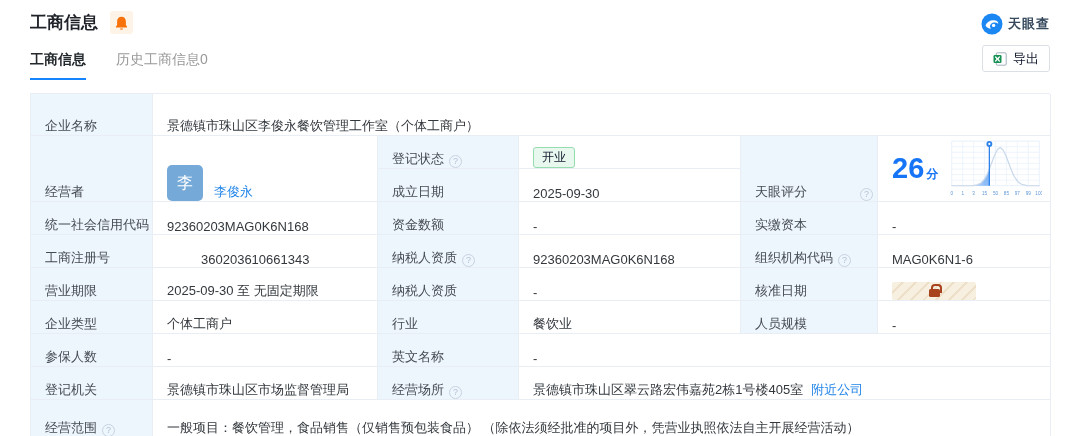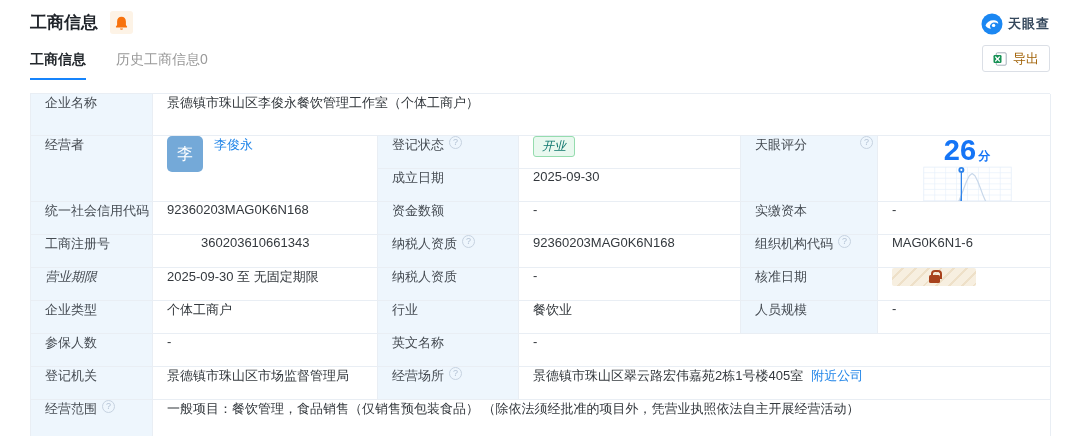--- a/index.html
+++ b/index.html
@@ -17,45 +17,45 @@
   .sec-title { font-size:17px; font-weight:bold; color:#1f2329; }
   .bell-box { width:23px; height:23px; border-radius:3px; background:#fdf3e6; display:flex; align-items:center; justify-content:center; cursor:pointer; }
   .logo-wrap { display:flex; align-items:center; gap:5px; padding-top:2px; }
   .logo-text { font-size:13px; font-weight:bold; color:#35485c; letter-spacing:1px; }
 
   
   .tab-bar { display:flex; align-items:center; gap:30px; padding:0 30px; margin-top:14px; height:32px; position:relative; }
   .tab { font-size:14px; color:#999; cursor:pointer; padding-bottom:9px; border-bottom:2.5px solid transparent; }
   .tab.active { color:#23282d; font-weight:bold; border-bottom-color:#1684fc; }
   .export-btn { position:absolute; right:30px; top:-4px; height:27px; padding:0 10px; border:1px solid #dbdfe6; border-radius:3px;
-    background:#fff; display:flex; align-items:center; gap:6px; font-size:13px; color:#a16207; cursor:pointer; }
+    background:#fff; display:flex; align-items:center; gap:6px; font-size:13px; color:#0f172a; cursor:pointer; }
 
   
   .info-table {
     margin:12px 30px 0 30px; width:1020px;
     display:grid;
     grid-template-columns:122px 225px 141px 222px 137px 173px;
     grid-template-rows:42px 33px 33px 33px 33px 33px 33px 33px 33px 38px;
     border-top:1px solid #e9eef4; border-left:1px solid #e9eef4;
   }
-  .cell { border-right:1px solid #e9eef4; border-bottom:1px solid #e9eef4; display:flex; align-items:flex-start; padding:0 14px; overflow:hidden; white-space:nowrap; }
+  .cell { border-right:1px solid #e9eef4; border-bottom:1px solid #e9eef4; display:flex; align-items:flex-end; padding:0 14px; overflow:hidden; white-space:nowrap; }
   .lab { background:#eef6fd; color:#454b52; }
   .val { background:#fff; color:#33383d; }
 
   .help-icon { width:13px; height:13px; margin-left:5px; border-radius:50%; border:1px solid #c6d2e0; color:#b3c2d4;
     font-size:9px; line-height:11px; text-align:center; flex:0 0 auto; cursor:pointer; }
   .help-icon::after { content:"?"; }
 
   a.blue-link { color:#2386e8; text-decoration:none; cursor:pointer; }
 
   .avatar { width:36px; height:36px; border-radius:5px; background:#74a9d8; color:#fff; font-size:16px;
     display:flex; align-items:center; justify-content:center; margin-right:11px; cursor:pointer; flex:0 0 auto; }
 
-  .badge-open { display:inline-block; padding:2px 8px; font-size:12px; color:#0f766e; background:#e9f8ef;
-    border:1px solid #95dcae; border-radius:3px; line-height:15px;font-style:italic; }
+  .badge-open { display:inline-block; padding:2px 8px; font-size:12px; color:#0f172a; background:#e9f8ef;
+    border:1px solid #95dcae; border-radius:3px; line-height:15px; }
 
   
   .score-cell { display:flex; align-items:center; justify-content:space-between; padding:0 8px 0 14px; }
   .score-num { font-size:29px; font-weight:bold; color:#1575f6; line-height:1; }
   .score-unit { font-size:12px; font-weight:bold; color:#1575f6; margin-left:2px; align-self:flex-start; padding-top:4px; }
   .mini-chart { flex:0 0 auto; }
 
   
   .lock-chip { width:84px; height:18px; border-radius:2px; position:relative; cursor:pointer;
     background:repeating-linear-gradient(135deg,#f7efe0 0 7px,#eee0c8 7px 9px);
@@ -124,21 +124,21 @@
       <span class="badge-open">开业</span>
     </div>
     <div class="cell lab" style="grid-column:3/4;grid-row:3;">
         <span>成立日期</span>
       </div>
     <div class="cell val" style="grid-column:4/5;grid-row:3;">2025-09-30</div>
     <div class="cell lab" style="grid-column:5/6;grid-row:2/4;gap:48px;">
       <span>天眼评分</span>
         <span class="help-icon"></span>
     </div>
-    <div class="cell val score-cell" style="grid-column:6/7;grid-row:2/4;flex-direction:column;">
+    <div class="cell val score-cell" style="grid-column:6/7;grid-row:2/4;">
       <span><span class="score-num">26</span><span class="score-unit">分</span></span>
       <svg class="mini-chart" width="93" height="60" viewBox="0 0 100 64">
         <defs>
           <linearGradient id="gArea" x1="0" y1="0" x2="1" y2="0">
             <stop offset="0" stop-color="#8cbdf4" stop-opacity="0.18"></stop>
             <stop offset="1" stop-color="#3f8ef0" stop-opacity="0.65"></stop>
           </linearGradient>
         </defs>
         <rect x="3" y="2" width="94" height="48" fill="#ffffff" stroke="#e2ecf8" stroke-width="0.8"></rect>
         <g stroke="#e7effa" stroke-width="0.7">
@@ -197,21 +197,21 @@
       <span>纳税人资质</span>
         <span class="help-icon"></span>
     </div>
     <div class="cell val" style="grid-column:4/5;grid-row:5;">92360203MAG0K6N168</div>
     <div class="cell lab" style="grid-column:5/6;grid-row:5;">
       <span>组织机构代码</span>
         <span class="help-icon"></span>
     </div>
     <div class="cell val" style="grid-column:6/7;grid-row:5;">MAG0K6N1-6</div>
 
-    <div class="cell lab" style="grid-column:1/2;grid-row:6;font-style:italic;">
+    <div class="cell lab" style="grid-column:1/2;grid-row:6;">
         <span>营业期限</span>
       </div>
     <div class="cell val" style="grid-column:2/3;grid-row:6;">2025-09-30 至 无固定期限</div>
     <div class="cell lab" style="grid-column:3/4;grid-row:6;">
         <span>纳税人资质</span>
       </div>
     <div class="cell val" style="grid-column:4/5;grid-row:6;">-</div>
     <div class="cell lab" style="grid-column:5/6;grid-row:6;">
         <span>核准日期</span>
       </div>

